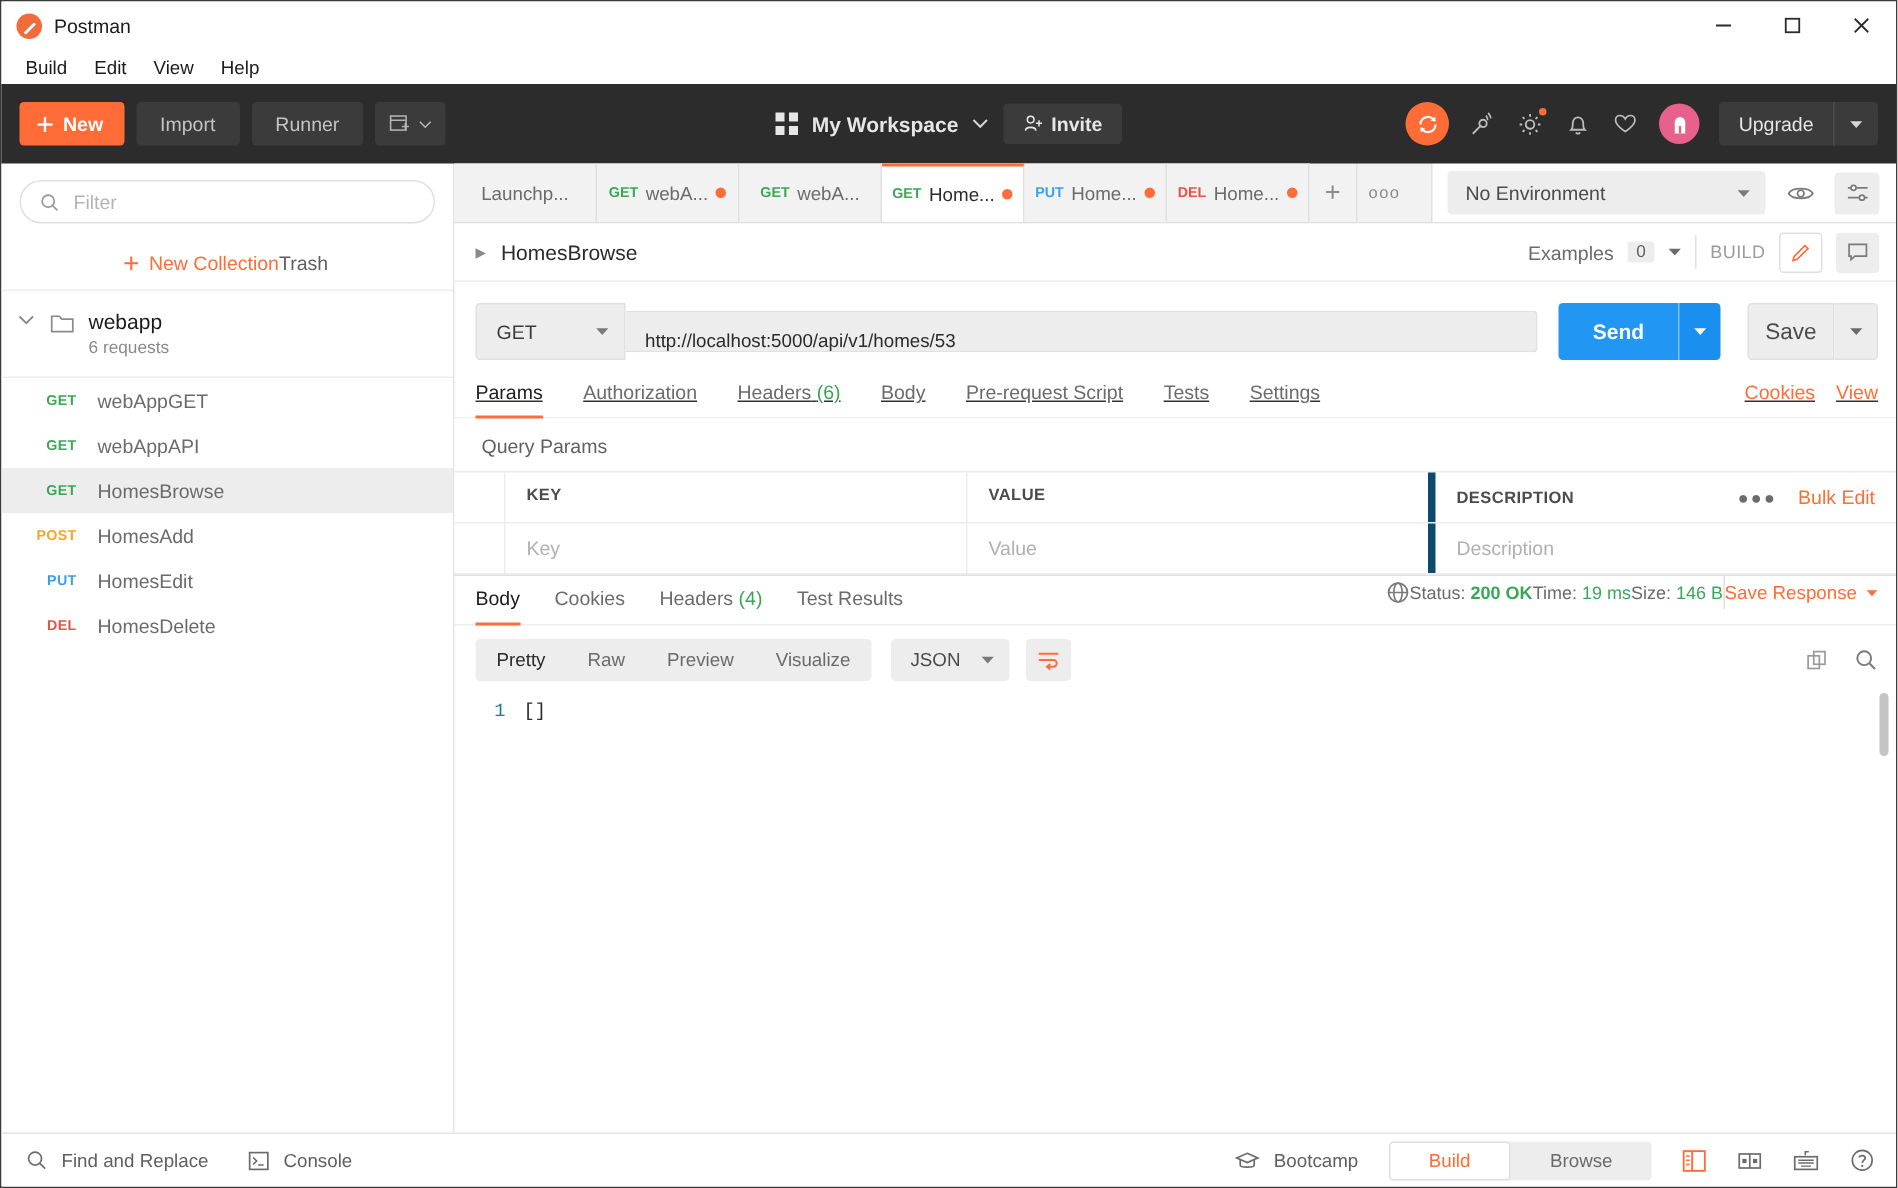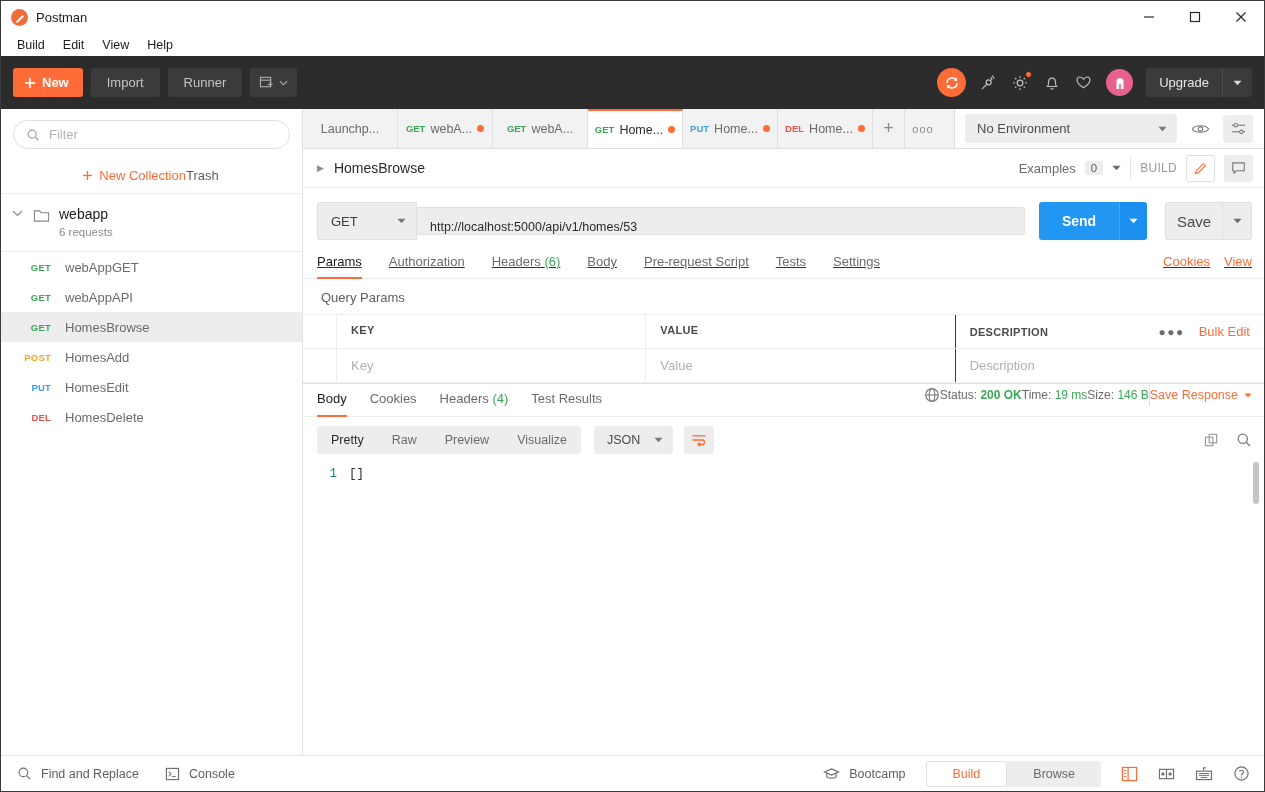--- a/index.html
+++ b/index.html
@@ -249,21 +249,21 @@
   .rq-right { margin-left: auto; display: flex; gap: 14px; padding-bottom: 9px; }
   .lnk { color: #ff6c37; font-size: 13px; }
 
   
   .params-zone { padding: 0 0 0 0; background: #fff; }
   .qp-title { font-size: 13px; color: #5f5f5f; padding: 11px 0 9px 18px; }
   .tbl { border-top: 1px solid #ededed; }
   .tbl-row { display: flex; border-bottom: 1px solid #ededed; }
   .tbl-chk { width: 34px; flex: 0 0 34px; border-right: 1px solid #ededed; }
   .tbl-c1 { flex: 1 1 0; border-right: 1px solid #ededed; padding: 9px 0 9px 14px; min-width: 0; }
-  .tbl-c2 { flex: 1 1 0; border-right: 1px solid #0c4a6e; padding: 9px 0 9px 14px; min-width: 0; }
+  .tbl-c2 { flex: 1 1 0; border-right: 5px solid #0c4a6e; padding: 9px 0 9px 14px; min-width: 0; }
   .tbl-c3 { flex: 1 1 0; padding: 9px 0 9px 14px; min-width: 0; display: flex; align-items: center; }
   .th { font-size: 11px; font-weight: bold; color: #4b4b4b; letter-spacing: .3px; }
   .td-ph { font-size: 13px; color: #b0b0b0; }
   .bulk-zone { margin-left: auto; display: flex; align-items: center; gap: 14px; padding-right: 14px; }
   .dots { color: #6b6b6b; letter-spacing: 1.5px; font-size: 12px; }
 
   
   .resp { flex: 1 1 auto; display: flex; flex-direction: column; min-height: 0; border-top: 1px solid #e0e0e0; }
   .resp-head { display: flex; align-items: flex-end; padding: 0 12px 0 14px; border-bottom: 1px solid #ededed; }
   .rs-tab { font-size: 13px; color: #6b6b6b; padding: 7px 0 10px 0; margin-right: 23px; position: relative; }
@@ -366,20 +366,43 @@
         <rect x="1.5" y="2.5" width="11" height="10" fill="none" stroke="#b5b5b5" stroke-width="1.1"></rect>
         <line x1="1.5" y1="5.5" x2="12.5" y2="5.5" stroke="#b5b5b5" stroke-width="1.1"></line>
         <line x1="9.5" y1="10" x2="14.5" y2="10" stroke="#b5b5b5" stroke-width="1.1"></line>
         <line x1="12" y1="7.5" x2="12" y2="12.5" stroke="#b5b5b5" stroke-width="1.1"></line>
       </svg>
       <svg width="9" height="6" viewBox="0 0 10 6">
           <path d="M1 1 L5 5 L9 1" fill="none" stroke="#b5b5b5" stroke-width="1.2"></path>
         </svg>
     </div>
 
+    <div class="ws-center">
+      <div class="ws-name">
+        <span class="grid-icon">
+            <i></i>
+            <i></i>
+            <i></i>
+            <i></i>
+          </span>
+        <span>My Workspace</span>
+        <svg width="11" height="7" viewBox="0 0 11 7">
+            <path d="M1 1 L5.5 5.5 L10 1" fill="none" stroke="#d6d6d6" stroke-width="1.3"></path>
+          </svg>
+      </div>
+      <div class="invite-btn">
+        <svg width="13" height="13" viewBox="0 0 14 14">
+          <circle cx="5.5" cy="4" r="2.4" fill="none" stroke="#e6e6e6" stroke-width="1.1"></circle>
+          <path d="M1.8 12 C1.8 8.8 9.2 8.8 9.2 12" fill="none" stroke="#e6e6e6" stroke-width="1.1"></path>
+          <line x1="11.5" y1="4.5" x2="11.5" y2="9" stroke="#e6e6e6" stroke-width="1.1"></line>
+          <line x1="9.3" y1="6.7" x2="13.7" y2="6.7" stroke="#e6e6e6" stroke-width="1.1"></line>
+        </svg>
+        <span>Invite</span>
+      </div>
+    </div>
 
     <div class="tb-right">
       <div class="circle-sync">
         <svg width="16" height="16" viewBox="0 0 16 16">
           <path d="M3 8 A5 5 0 0 1 12.5 5.8" fill="none" stroke="#fff" stroke-width="1.5"></path>
           <path d="M13 8 A5 5 0 0 1 3.5 10.2" fill="none" stroke="#fff" stroke-width="1.5"></path>
           <path d="M12.8 2.6 L13 6 L9.8 5.4 Z" fill="#fff"></path>
           <path d="M3.2 13.4 L3 10 L6.2 10.6 Z" fill="#fff"></path>
         </svg>
       </div>

